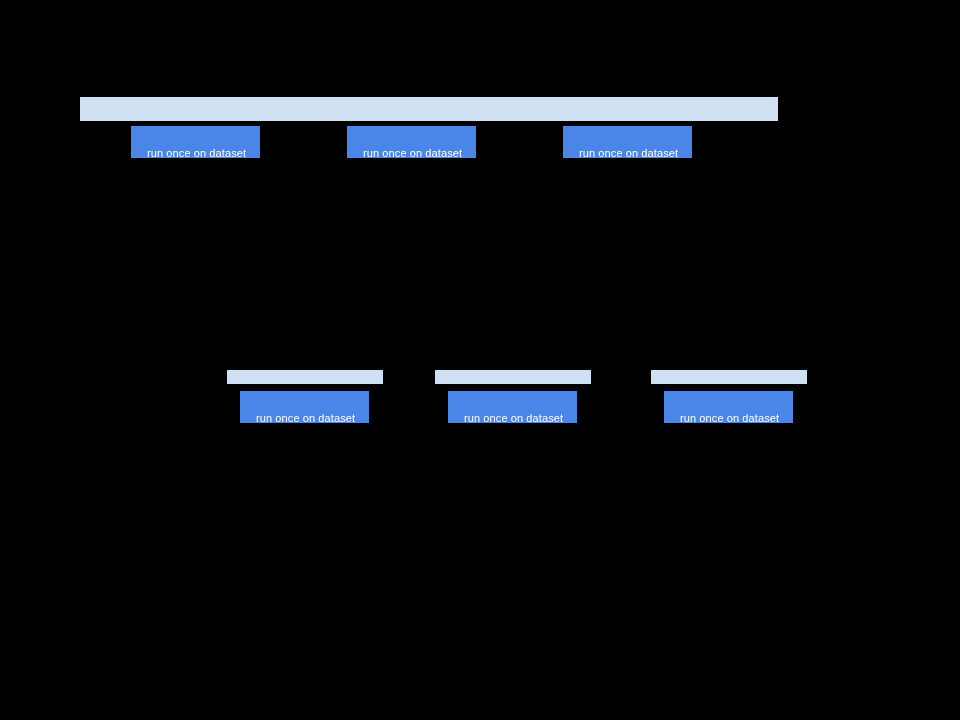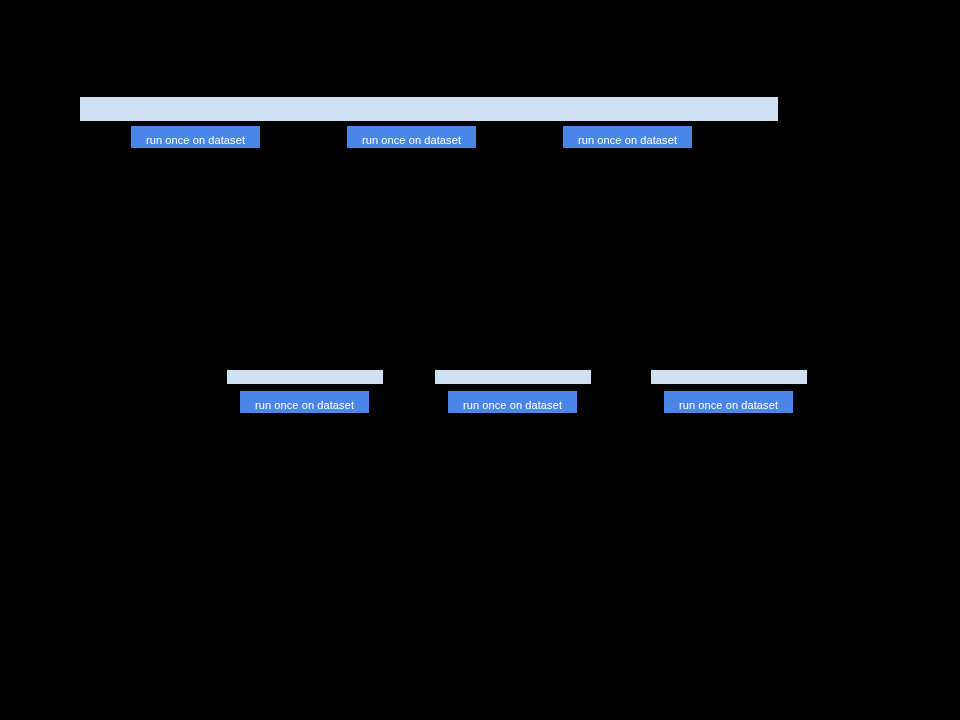--- a/index.html
+++ b/index.html
@@ -56,21 +56,21 @@
     height: 22px;
     background: #4a86e8;
     color: #ffffff;
     font-size: 11px;
     line-height: 22px;
     text-align: center;
     letter-spacing: 0.1px;
     white-space: nowrap;
     cursor: pointer;
     border: 0;
-    padding: 3px;
+    padding: 16px;
     font-family: "Liberation Sans", sans-serif;
     box-sizing: border-box;
   }
 
   
   .run-top { top: 126px; }
   .run-top-1 { left: 131px; }
   .run-top-2 { left: 347px; }
   .run-top-3 { left: 563px; }
 

